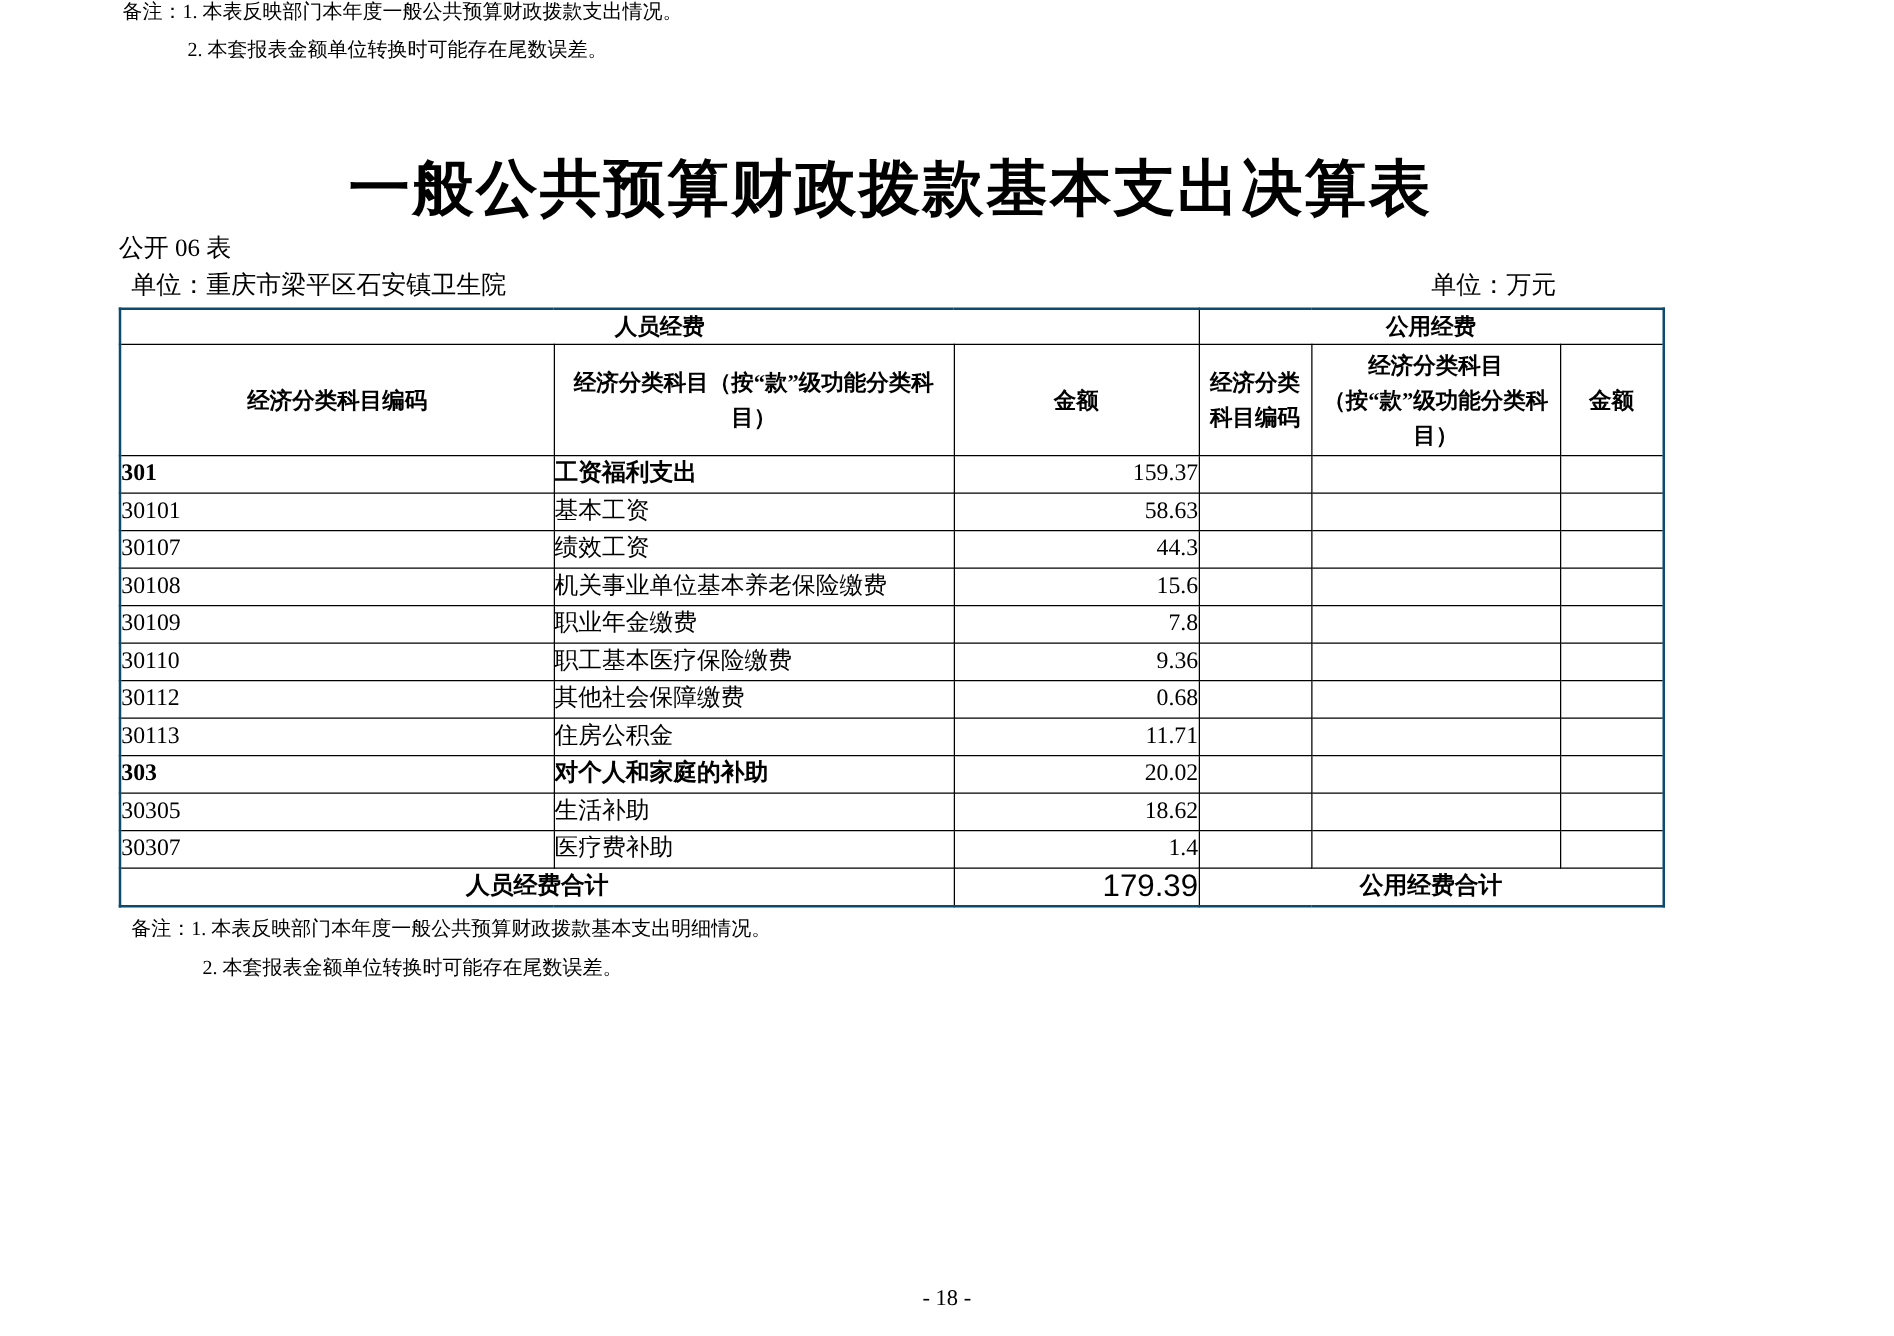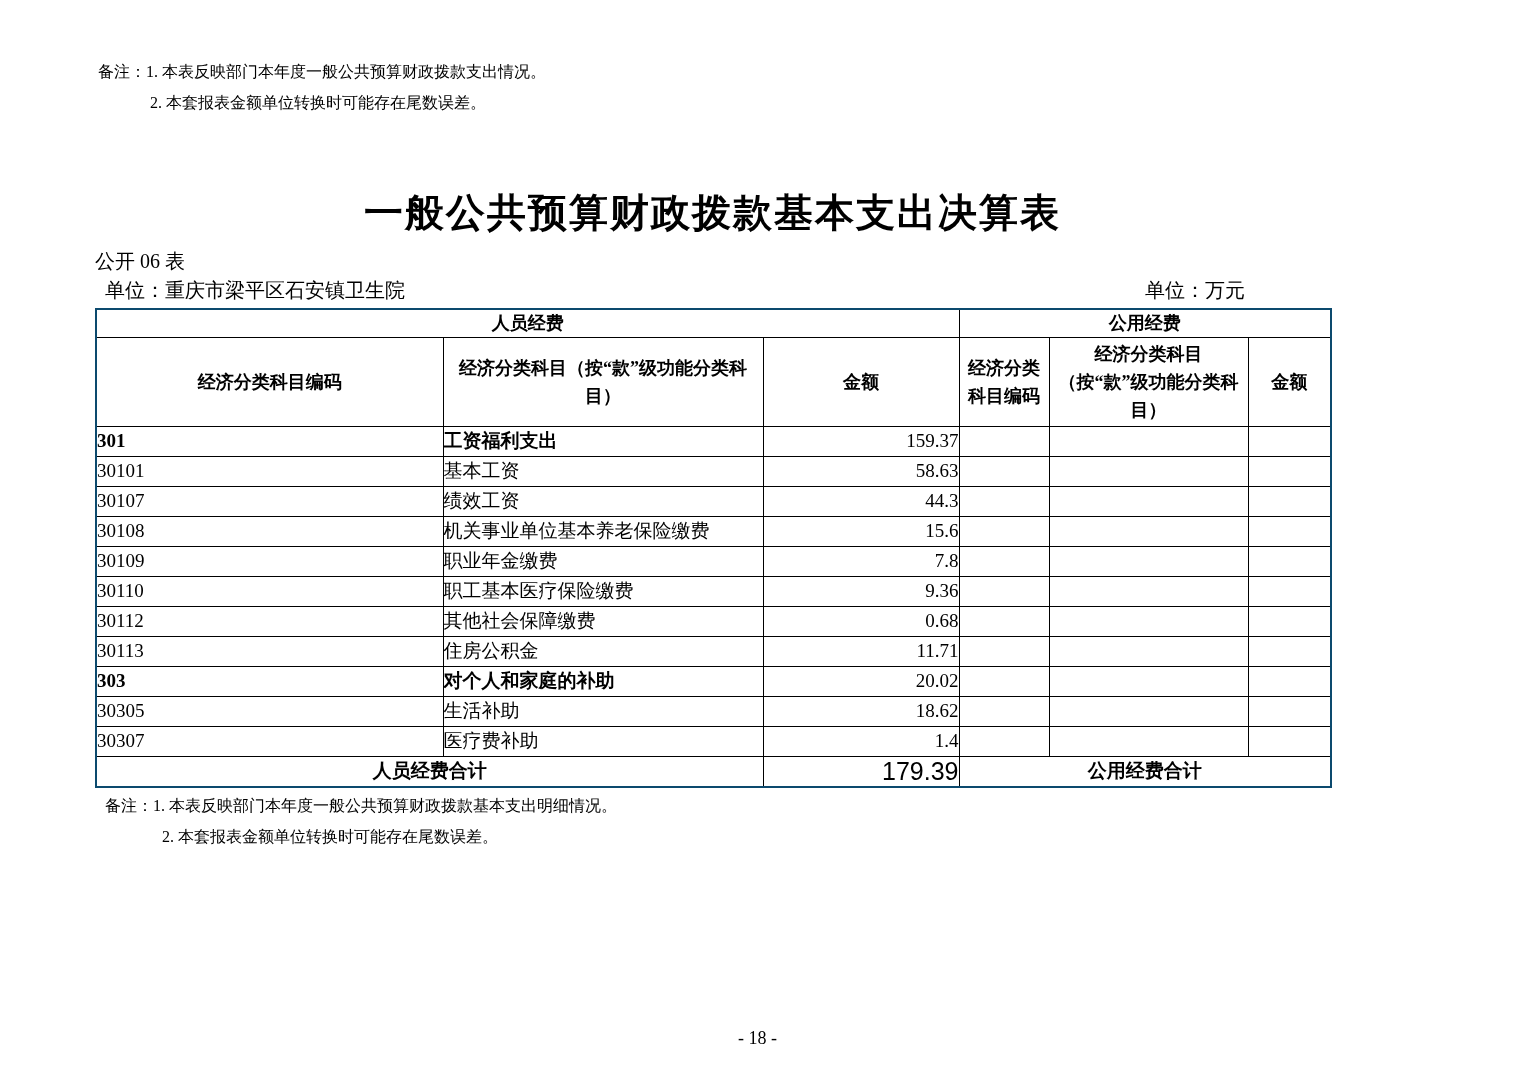--- a/index.html
+++ b/index.html
@@ -12,31 +12,31 @@
     font-family: "Liberation Serif", "DejaVu Serif", serif;
     position: relative;
     overflow: hidden;
   }
   .container {
     width: 1235px;
     margin-left: 95px;
   }
   
   .notes { font-size: 16px; line-height: 20px; }
-  .notes-top { padding-top: 62px; padding-left: 3px; }
+  .notes-top { padding-left: 3px; }
   .note-line { white-space: nowrap; }
   .note-line + .note-line { margin-top: 11px; }
   .note-indent { padding-left: 52px; }
   .notes-bottom { margin-top: 8px; padding-left: 10px; }
   .notes-bottom .note-indent { padding-left: 57px; }
   
   .doc-title {
     margin: 76px 0 0 0;
     text-align: center;
-    font-size: 39px;
+    font-size: 49px;
     font-weight: bold;
     letter-spacing: 2px;
     line-height: 48px;
   }
   .table-code-line {
     margin-top: 12px;
     padding-right: 85px;
     font-size: 20px;
     line-height: 24px;
   }

